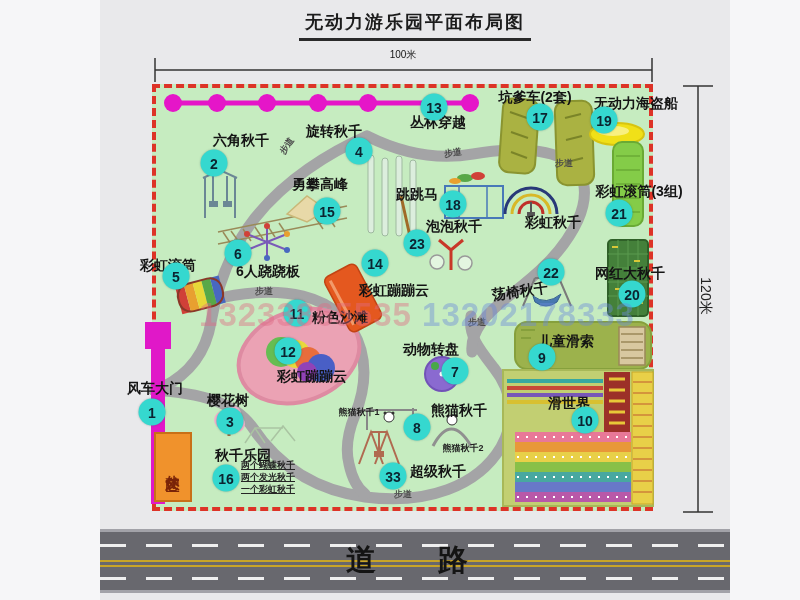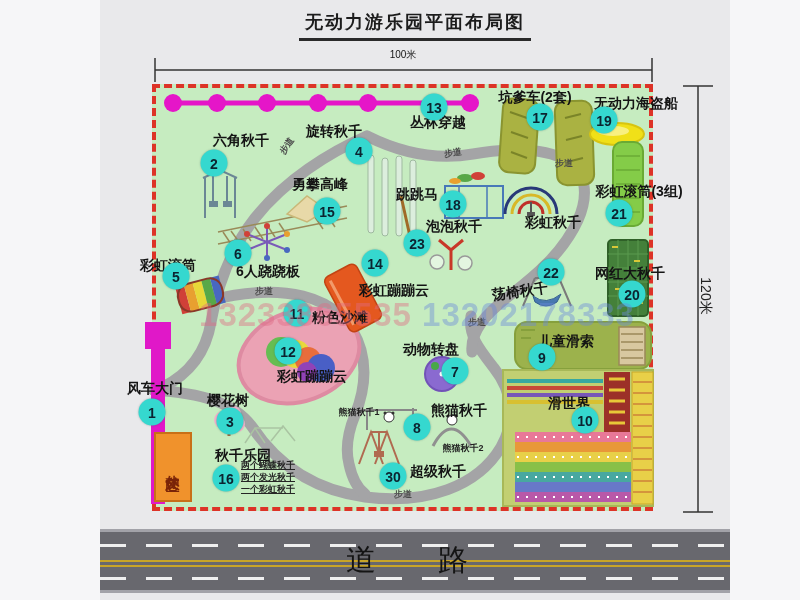--- a/index.html
+++ b/index.html
@@ -34,21 +34,21 @@
   .wm-co { left:408px; top:278px; font-size:38px; letter-spacing:6px; color:rgba(125,155,205,.28); }
   .wm-ph { left:402px; top:315px; font-size:33px; letter-spacing:1px; }
   .wm-ph .p1 { color:rgba(225,105,130,.42); }
   .wm-ph .p2 { color:rgba(105,135,220,.42); }
   .road { position:absolute; left:85px; top:529px; width:630px; height:64px; background:#68686e;
           border-top:3px solid #a2a2a8; border-bottom:3px solid #a2a2a8; z-index:10; }
   .road .dash { position:absolute; left:0; width:100%; height:3px;
                 background:repeating-linear-gradient(90deg,#efefef 0 26px,transparent 26px 46px); }
   .road .yellow { position:absolute; left:0; width:100%; height:2px; background:#c8a428; }
   .road-label { position:absolute; left:400px; top:560px; transform:translate(-50%,-50%);
-                font-size:30px; font-weight:normal; color:#141414; letter-spacing:16px; z-index:12;
+                font-size:30px; font-weight:bold; color:#141414; letter-spacing:16px; z-index:12;
                 white-space:nowrap; }
   svg.overlay { position:absolute; left:0; top:0; z-index:15; pointer-events:none; }
   .tilt { transform:translate(-50%,-50%) rotate(-8deg); }
 </style>
 </head>
 <body>
 
 <div class="stage">
   <div class="content-bg"></div>
 
@@ -328,21 +328,21 @@
   <div class="badge" style="left:360px; top:263px;">14</div>
   <div class="badge" style="left:312px; top:211px;">15</div>
   <div class="badge" style="left:211px; top:478px;">16</div>
   <div class="badge" style="left:525px; top:117px;">17</div>
   <div class="badge" style="left:438px; top:204px;">18</div>
   <div class="badge" style="left:589px; top:120px;">19</div>
   <div class="badge" style="left:617px; top:294px;">20</div>
   <div class="badge" style="left:604px; top:213px;">21</div>
   <div class="badge" style="left:536px; top:272px;">22</div>
   <div class="badge" style="left:402px; top:243px;">23</div>
-  <div class="badge" style="left:378px; top:476px;">30</div>
+  <div class="badge" style="left:378px; top:476px;">33</div>
 
   <div class="watermark wm-ph">
     <span class="p1">13233865535 </span>
     <span class="p2">13202178333</span>
   </div>
 
   <div class="road">
     <div class="dash" style="top:12px;"></div>
     <div class="yellow" style="top:28px;"></div>
     <div class="yellow" style="top:33px;"></div>

